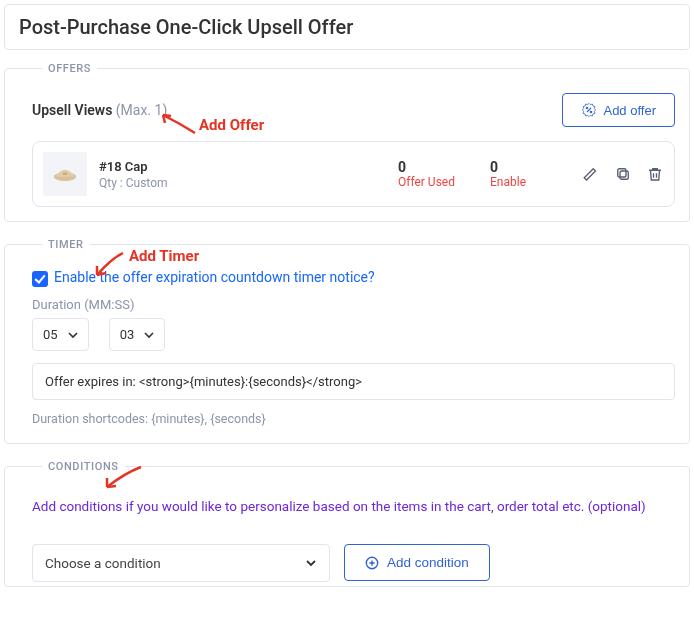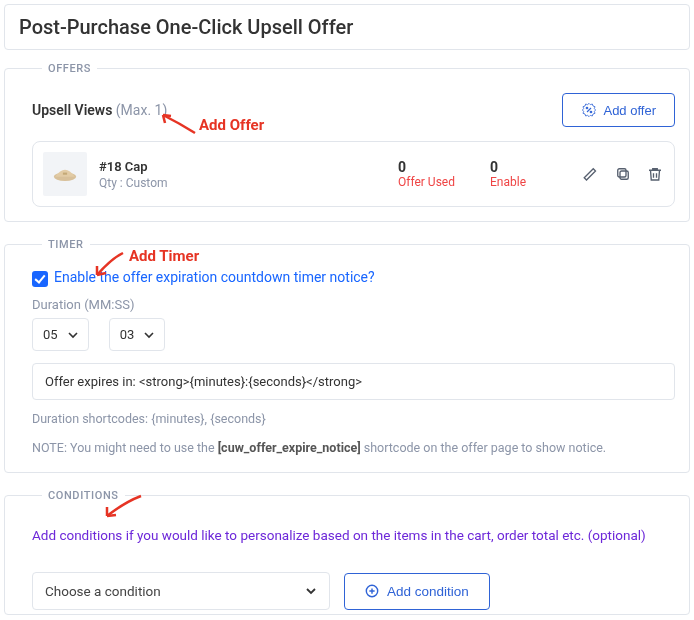--- a/index.html
+++ b/index.html
@@ -237,23 +237,20 @@
       <span>03</span>
       <svg viewBox="0 0 10 10" fill="none" stroke="#333" stroke-width="1.6">
           <path d="M1 3l4 4 4-4"></path>
         </svg>
     </div>
   </div>
 
   <input class="msg-input" type="text" value="Offer expires in: &lt;strong&gt;{minutes}:{seconds}&lt;/strong&gt;" style="">
 
   <div class="fine">Duration shortcodes: {minutes}, {seconds}</div>
-  <div class="fine">
-    <span>NOTE: You might need to use the </span><strong>[cuw_offer_expire_notice]</strong><span> shortcode on the offer page to show notice.</span>
-  </div>
 </fieldset>
 
 <fieldset class="panel" style="padding-bottom:4px;">
   <legend>CONDITIONS</legend>
 
   <div class="annot" style="left:96px; top:-10px;">
     <svg width="44" height="30" viewBox="0 0 44 30" fill="none" stroke-width="2.5">
       <path d="M40 4 Q 24 10 6 24"></path>
       <path d="M6 24 L6 15 M6 24 L15 23"></path>
     </svg>

